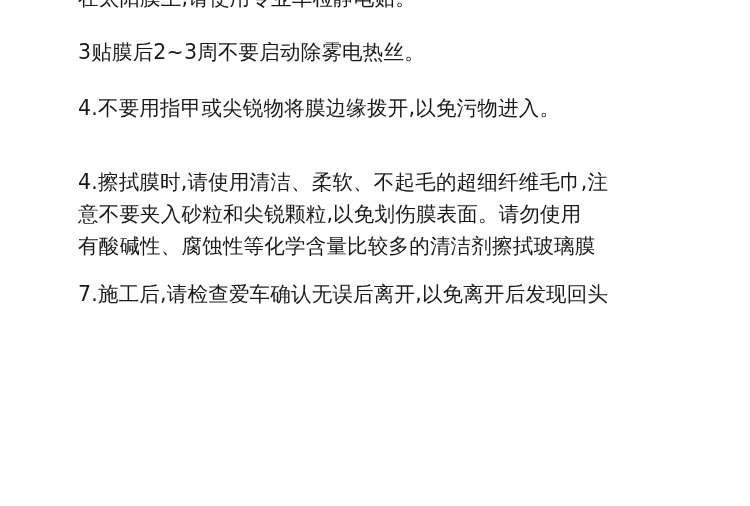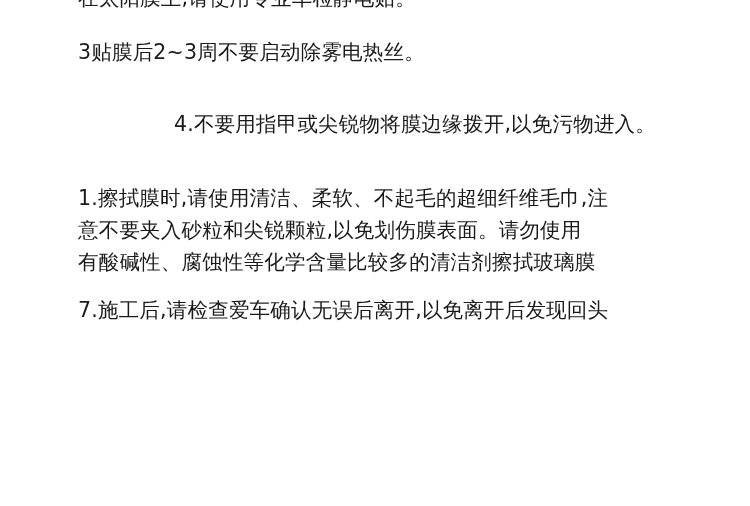--- a/index.html
+++ b/index.html
@@ -34,42 +34,42 @@
     position: absolute;
     top: -18px;
     left: 78px;
     right: 78px;
     height: 32px;
     overflow: hidden;
   }
   .block {
     margin-top: 0;
   }
-  .gap-1 { margin-top: 40px; text-align: right; }
+  .gap-1 { margin-top: 24px; }
   .gap-2 { margin-top: 42px; }
   .gap-3 { margin-top: 40px; }
   .gap-4 { margin-top: 16px; }
   .flow {
     position: absolute;
     top: 36px;
     left: 78px;
-    right: 94px;
+    right: 64px;
   }
 </style>
 </head>
 <body>
 
 <div class="page">
 
   <div class="para-clip-top">
     <div class="para">在太阳膜上,请使用专业车检静电贴。</div>
   </div>
 
   <div class="flow">
     <div class="para block">3贴膜后2~3周不要启动除雾电热丝。</div>
     <div class="para gap-1">4.不要用指甲或尖锐物将膜边缘拨开,以免污物进入。</div>
-    <div class="para gap-2">1.擦拭膜时,请使用清洁、柔软、不起毛的超细纤维毛巾,注
+    <div class="para gap-2">4.擦拭膜时,请使用清洁、柔软、不起毛的超细纤维毛巾,注
 意不要夹入砂粒和尖锐颗粒,以免划伤膜表面。请勿使用
 有酸碱性、腐蚀性等化学含量比较多的清洁剂擦拭玻璃膜</div>
     <div class="para gap-4">7.施工后,请检查爱车确认无误后离开,以免离开后发现回头</div>
   </div>
 
 </div>
 
 </body></html>

